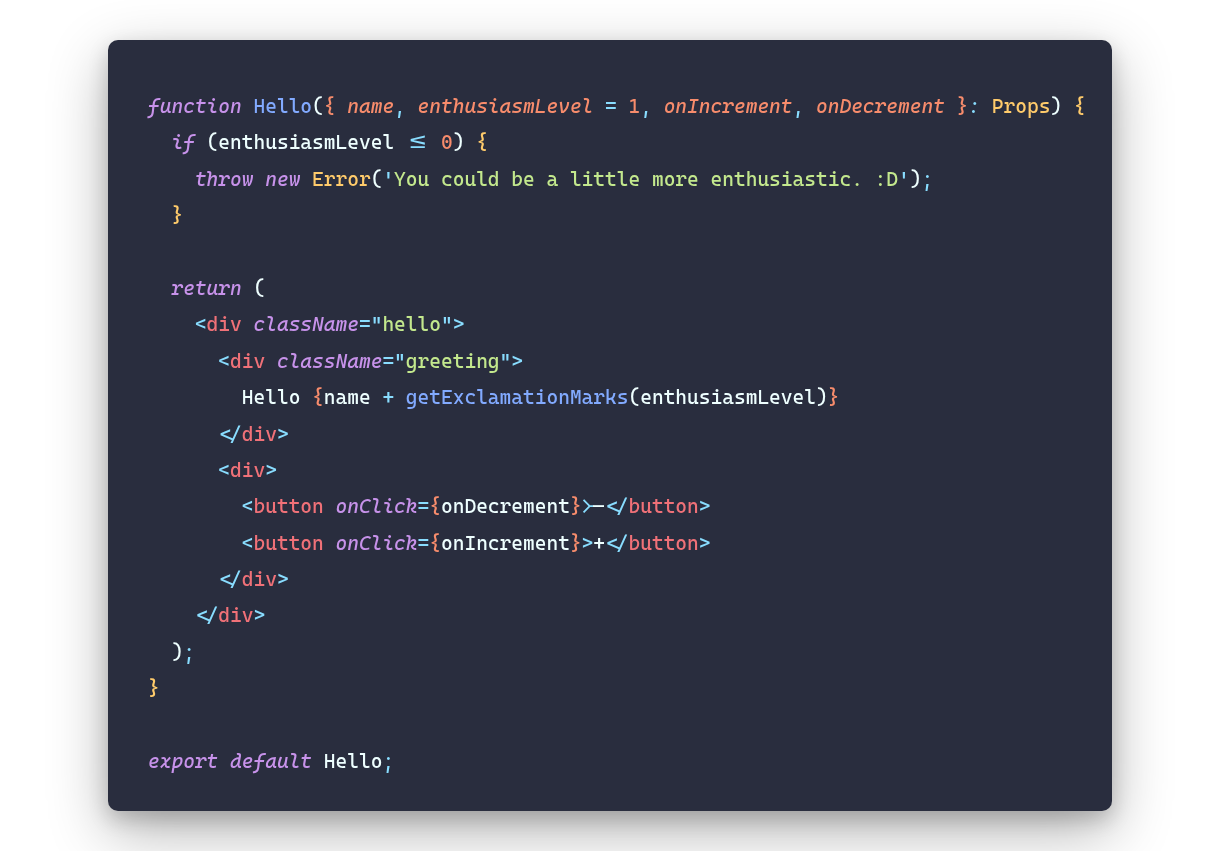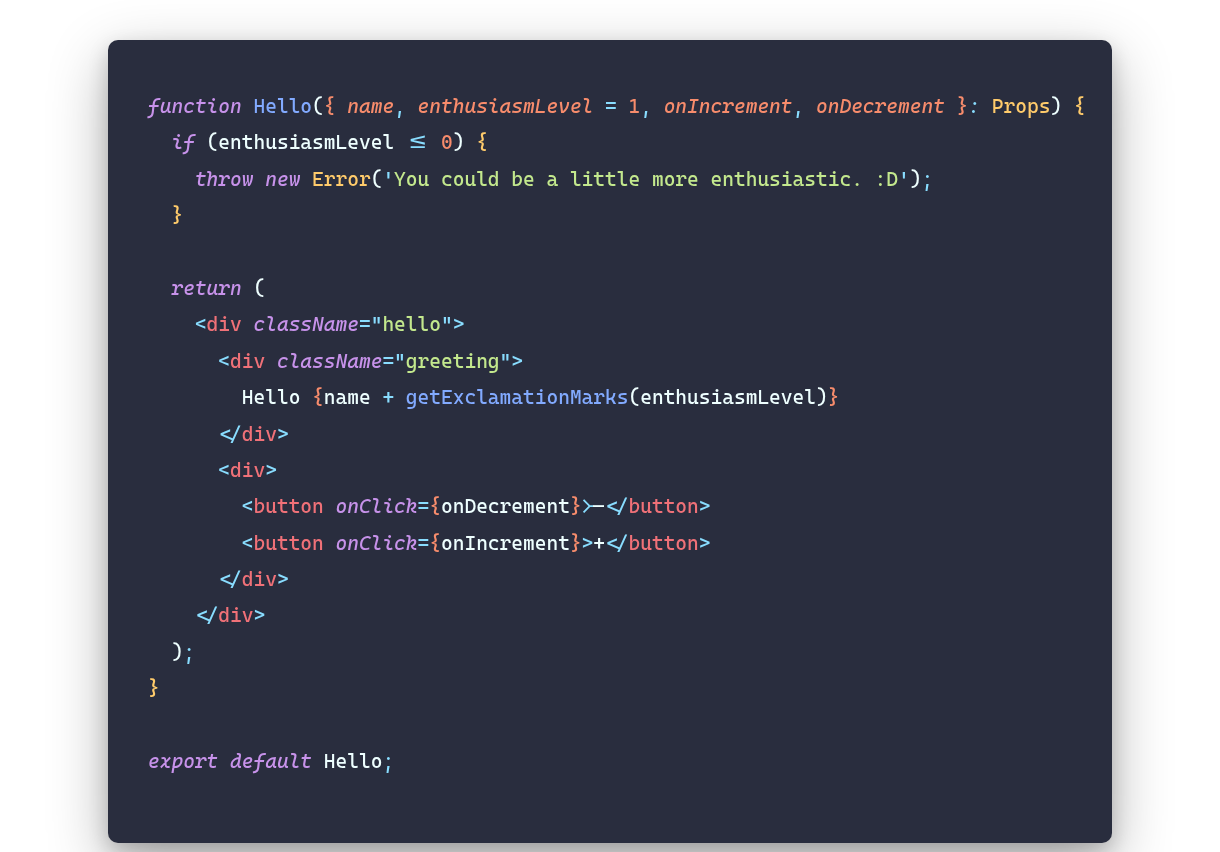--- a/index.html
+++ b/index.html
@@ -8,21 +8,21 @@
     font-family: ui-monospace, "SF Mono", "Monaco", "Cascadia Code", "Roboto Mono", Consolas, "Courier New", monospace;
     display: flex;
     justify-content: center;
     align-items: flex-start;
     padding: 40px 0;
   }
   .code-card {
     width: 1004px;
     background: #292d3e;
     border-radius: 10px;
-    padding: 48px 40px 64px 40px;
+    padding: 48px 40px 32px 40px;
     box-shadow: 0 20px 60px rgba(0,0,0,0.30), 0 8px 20px rgba(0,0,0,0.18);
   }
   pre.code {
     font-family: inherit;
     font-size: 20px;
     line-height: 1.82;
     white-space: pre;
     color: #eeffff;
   }
   .kw       { color: #c792ea; font-style: italic; }      

